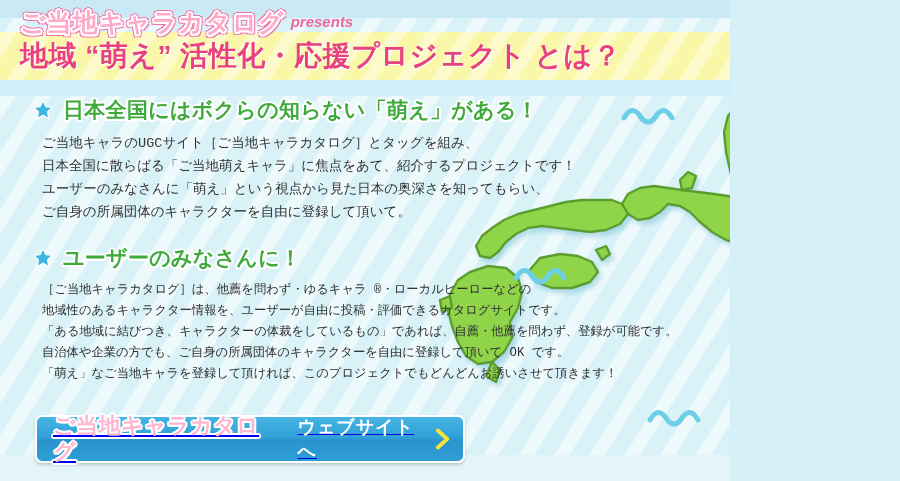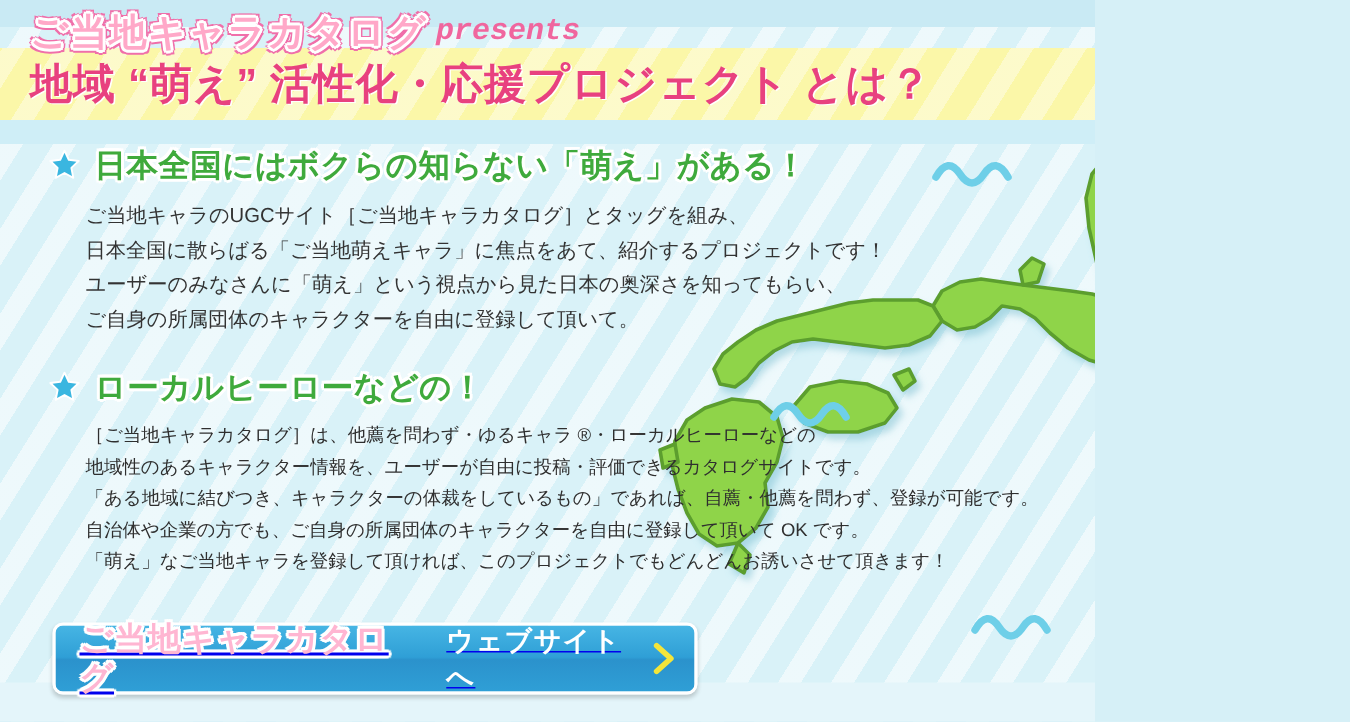--- a/index.html
+++ b/index.html
@@ -64,22 +64,22 @@
     color:#ffa8c8;
     -webkit-text-stroke:0px;
     text-shadow:
       2px 0 #fff, -2px 0 #fff, 0 2px #fff, 0 -2px #fff,
       1.5px 1.5px #fff, -1.5px 1.5px #fff, 1.5px -1.5px #fff, -1.5px -1.5px #fff,
       3px 0 #f06faa, -3px 0 #f06faa, 0 3px #f06faa, 0 -3px #f06faa,
       2.5px 2.5px #f06faa, -2.5px 2.5px #f06faa, 2.5px -2.5px #f06faa, -2.5px -2.5px #f06faa;
     line-height:28px;
   }
   .logo-presents {
-    font-size:20px; font-weight:bold; font-style:italic;
-    color:#f0669e; line-height:24px; padding-bottom:2px;font-family:Liberation Mono, monospace;
+    font-size:15px; font-weight:bold; font-style:italic;
+    color:#f0669e; line-height:24px; padding-bottom:2px;
   }
   .header-title {
     margin-top:4px;
     font-size:28px; font-weight:bold; letter-spacing:0.5px;
     color:#e8417f;
     line-height:32px;
     text-shadow:1px 1px 0 #fff;
   }
 
   
@@ -92,21 +92,21 @@
   }
   .star-bullet { width:22px; height:22px; flex:0 0 22px; display:block; }
   .section-title {
     font-size:21px; font-weight:bold; letter-spacing:0.3px;
     color:#3faa3c;
     text-shadow:
       2px 0 #fff, -2px 0 #fff, 0 2px #fff, 0 -2px #fff,
       1.5px 1.5px #fff, -1.5px 1.5px #fff, 1.5px -1.5px #fff, -1.5px -1.5px #fff;
   }
 
-  .body-block { margin-left:41px; }
+  .body-block { margin-left:26px;font-family:Liberation Mono, monospace; }
   .body-line {
     font-size:13.5px; color:#333333; line-height:23px;
     white-space:nowrap;
   }
   .body-block.small .body-line {
     font-size:12.3px; line-height:21px; color:#2f2f2f;
   }
 
   .sec2 { margin-top:20px; }
 
@@ -264,21 +264,21 @@
         <div class="body-line">ユーザーのみなさんに「萌え」という視点から見た日本の奥深さを知ってもらい、</div>
         <div class="body-line">ご自身の所属団体のキャラクターを自由に登録して頂いて。</div>
       </div>
     </div>
 
     <div class="sec2">
       <div class="section-head">
         <svg class="star-bullet" viewBox="0 0 24 24">
           <path d="M12 1.6l3.1 6.6 7.2 0.9-5.3 5 1.4 7.2L12 17.8 5.6 21.3 7 14.1 1.7 9.1l7.2-0.9z" fill="#3ab6e0" stroke="#ffffff" stroke-width="1.4" stroke-linejoin="round"></path>
         </svg>
-        <span class="section-title">ローカルヒーローなどの！</span>
+        <span class="section-title">ユーザーのみなさんに！</span>
       </div>
       <div class="body-block small">
         <div class="body-line">［ご当地キャラカタログ］は、他薦を問わず・ゆるキャラ ®・ローカルヒーローなどの</div>
         <div class="body-line">地域性のあるキャラクター情報を、ユーザーが自由に投稿・評価できるカタログサイトです。</div>
         <div class="body-line">「ある地域に結びつき、キャラクターの体裁をしているもの」であれば、自薦・他薦を問わず、登録が可能です。</div>
         <div class="body-line">自治体や企業の方でも、ご自身の所属団体のキャラクターを自由に登録して頂いて OK です。</div>
         <div class="body-line">「萌え」なご当地キャラを登録して頂ければ、このプロジェクトでもどんどんお誘いさせて頂きます！</div>
       </div>
     </div>
   </div>

